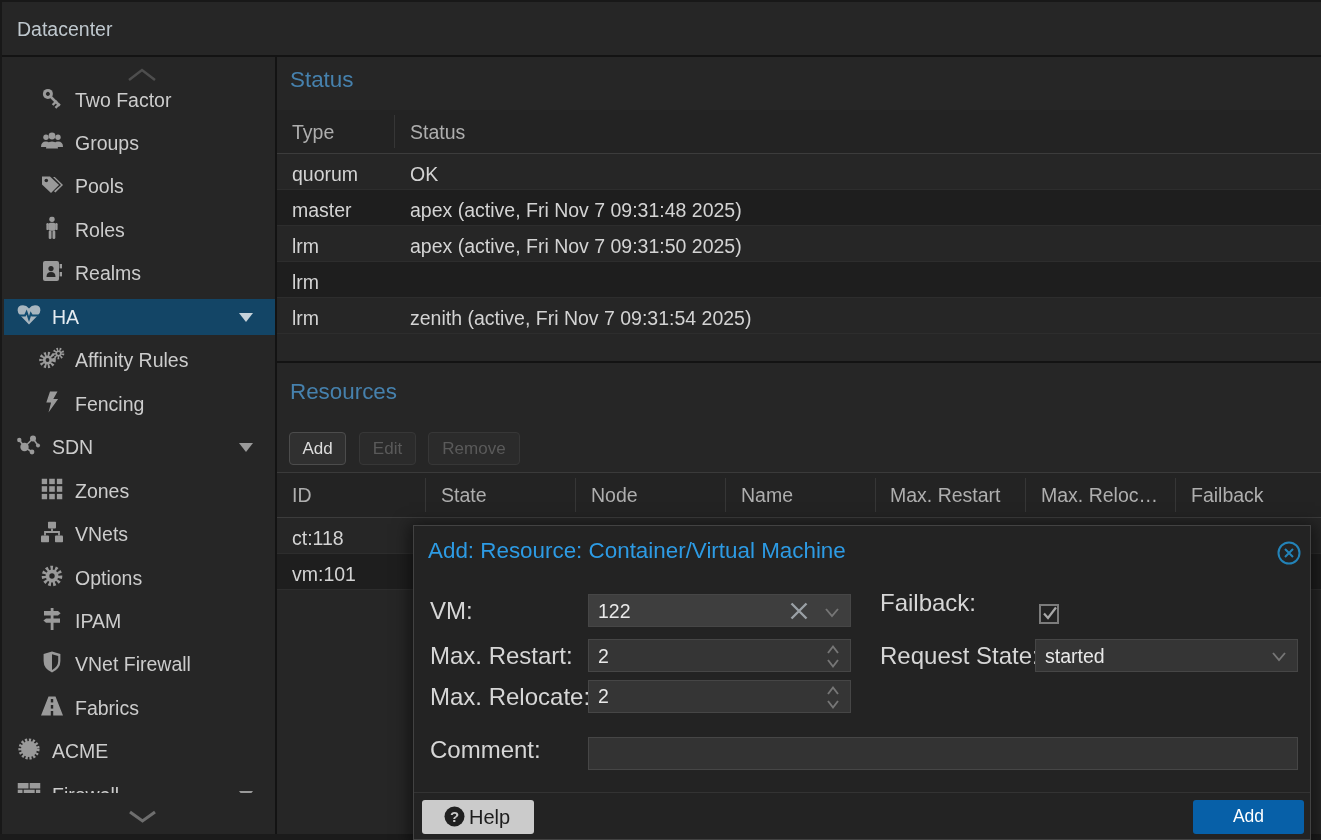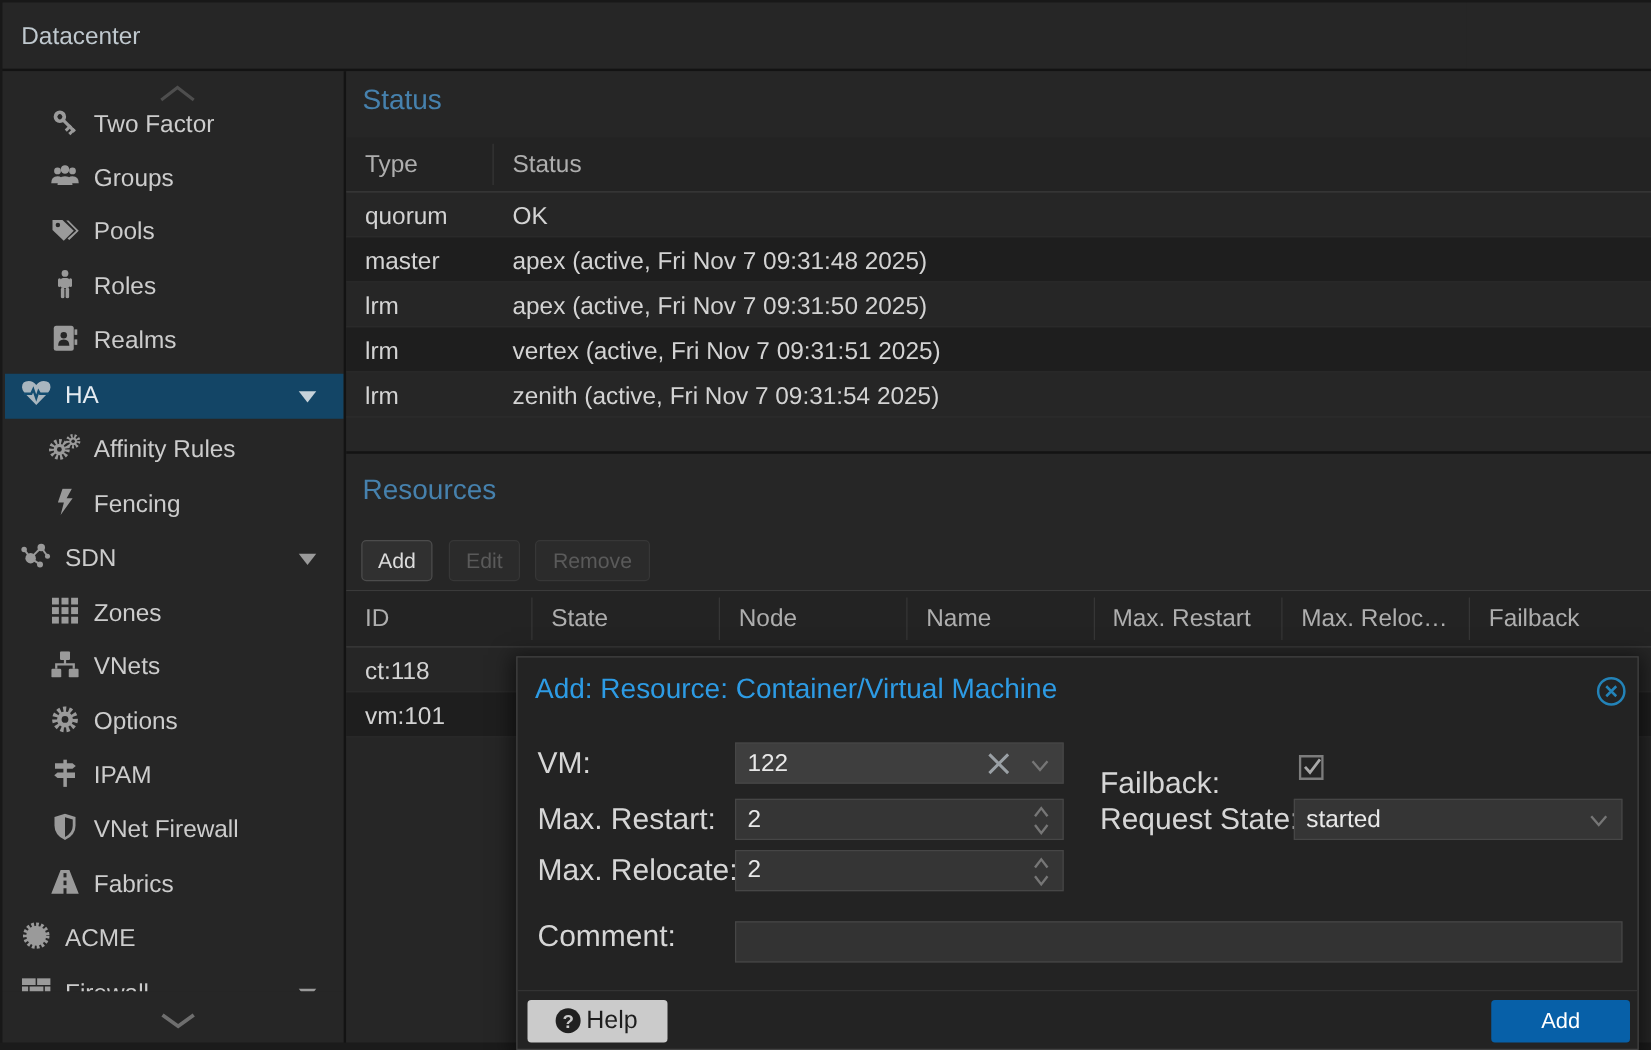--- a/index.html
+++ b/index.html
@@ -257,21 +257,20 @@
     <div class="grow stripe" style="top:133px;">
         <div class="c" style="left:15px;">master</div>
         <div class="c" style="left:133px;">apex (active, Fri Nov 7 09:31:48 2025)</div>
       </div>
     <div class="grow" style="top:169px;">
         <div class="c" style="left:15px;">lrm</div>
         <div class="c" style="left:133px;">apex (active, Fri Nov 7 09:31:50 2025)</div>
       </div>
     <div class="grow stripe" style="top:205px;">
         <div class="c" style="left:15px;">lrm</div>
-        <div class="c" style="left:133px;">vertex (active, Fri Nov 7 09:31:51 2025)</div>
       </div>
     <div class="grow" style="top:241px;">
         <div class="c" style="left:15px;">lrm</div>
         <div class="c" style="left:133px;">zenith (active, Fri Nov 7 09:31:54 2025)</div>
       </div>
 
     <div class="abs" style="left:0; top:304px; width:1044px; height:2px; background:#131313;"></div>
 
     <div class="ptitle" style="top:322px;">Resources</div>
     <div class="tbtn on" style="left:12px;  width:57px;">Add</div>
@@ -335,21 +334,21 @@
     <div class="mfield" style="left:174px; top:153.5px; width:263px; height:33px;">
       <div class="v">2</div>
       <svg class="abs" style="right:10px; top:4px;" width="14" height="11">
           <path class="chev" d="M2 9 L7 2.5 L12 9"></path>
         </svg>
       <svg class="abs" style="right:10px; top:18px;" width="14" height="11">
           <path class="chev" d="M2 2 L7 8.5 L12 2"></path>
         </svg>
     </div>
 
-    <div class="mlabel" style="left:466px; top:84px;">Failback:</div>
+    <div class="mlabel" style="left:466px; top:60px;">Failback:</div>
     <svg class="abs" style="left:625px; top:78px;" width="20" height="20">
       <rect x="1" y="1" width="18" height="18" fill="none" stroke="#7c7c7c" stroke-width="2"></rect>
       <path d="M5 9.5 L9 14 L17 3.5" fill="none" stroke="#a9a9a9" stroke-width="2.2"></path>
     </svg>
     <div class="mlabel" style="left:466px; top:113px;">Request State:</div>
     <div class="mfield" style="left:621px; top:113px; width:263px; height:33px;">
       <div class="v">started</div>
       <svg class="abs" style="right:10px; top:11px;" width="16" height="11">
           <path class="chev" d="M2 2 L8 9 L14 2"></path>
         </svg>

